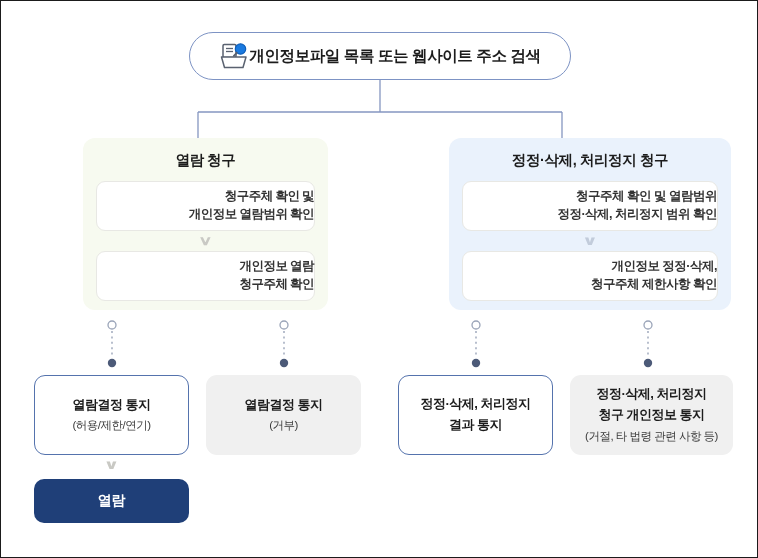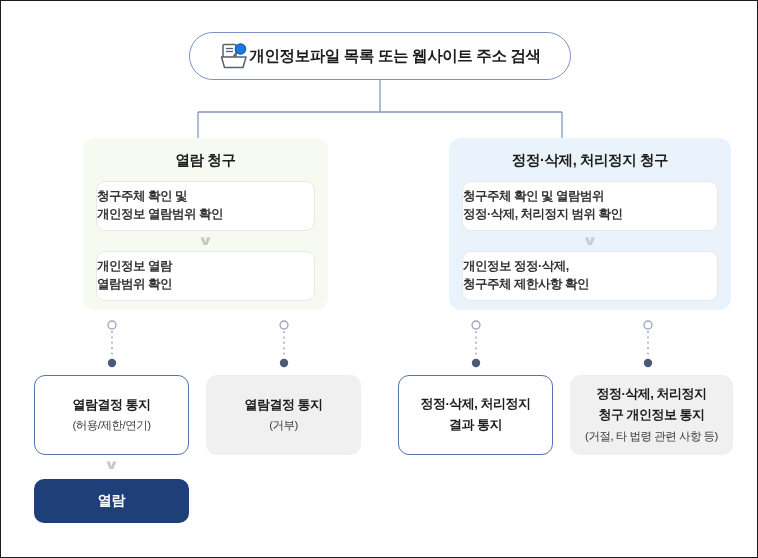--- a/index.html
+++ b/index.html
@@ -55,20 +55,21 @@
   
   .panel {
     position: absolute;
     border-radius: 12px;
     padding-top: 13px;
   }
   .panel-left {
     left: 82px; top: 137px;
     width: 245px; height: 172px;
     background: #f7faf0;
+    font-family: Liberation Serif, serif;
   }
   .panel-right {
     left: 448px; top: 137px;
     width: 282px; height: 172px;
     background: #eaf2fc;
   }
   .panel-title {
     text-align: center;
     font-size: 14.5px;
     font-weight: bold;
@@ -77,21 +78,21 @@
     margin-bottom: 11px;
   }
   .step-card {
     margin: 0 13px;
     height: 50px;
     background: #ffffff;
     border: 1px solid #e8e8e4;
     border-radius: 9px;
     display: flex;
     flex-direction: column;
-    align-items: flex-start;
+    align-items: flex-end;
     justify-content: center;
     gap: 2px;
   }
   .step-line {
     font-size: 12.5px;
     font-weight: bold;
     color: #333333;
     letter-spacing: -0.5px;
     white-space: nowrap;
     line-height: 1.25;
@@ -224,21 +225,21 @@
 
   <div class="panel panel-left">
     <div class="panel-title">열람 청구</div>
     <div class="step-card">
       <div class="step-line">청구주체 확인 및</div>
       <div class="step-line">개인정보 열람범위 확인</div>
     </div>
     <div class="chev">∨</div>
     <div class="step-card">
       <div class="step-line">개인정보 열람</div>
-      <div class="step-line">열람범위 확인</div>
+      <div class="step-line">청구주체 확인</div>
     </div>
   </div>
 
   <div class="panel panel-right">
     <div class="panel-title">정정·삭제, 처리정지 청구</div>
     <div class="step-card">
       <div class="step-line">청구주체 확인 및 열람범위</div>
       <div class="step-line">정정·삭제, 처리정지 범위 확인</div>
     </div>
     <div class="chev">∨</div>

